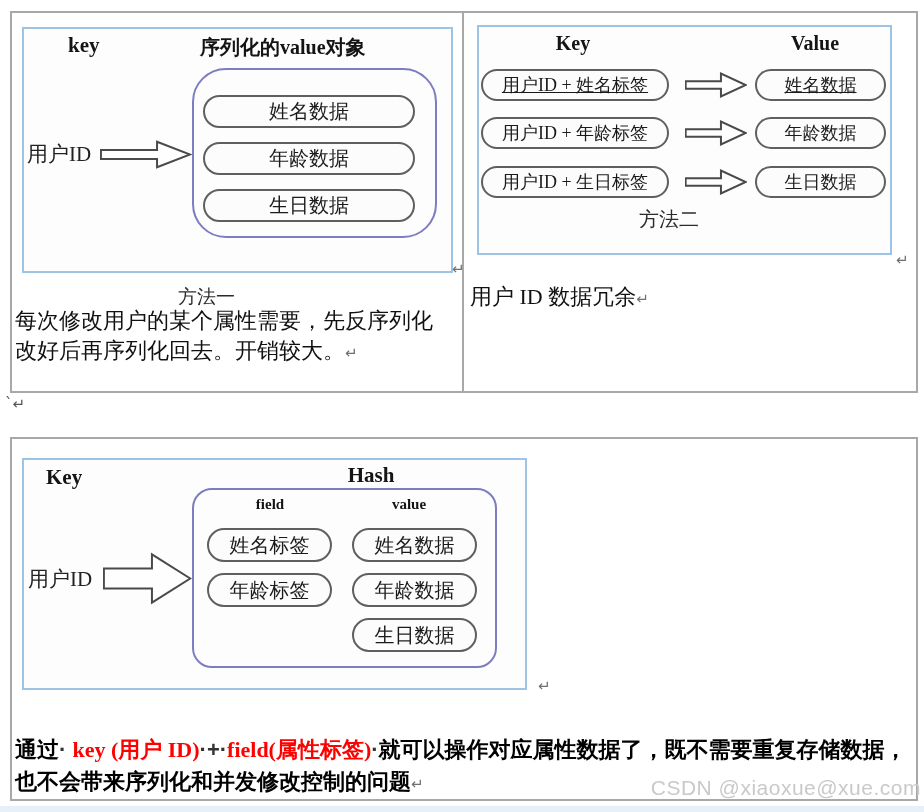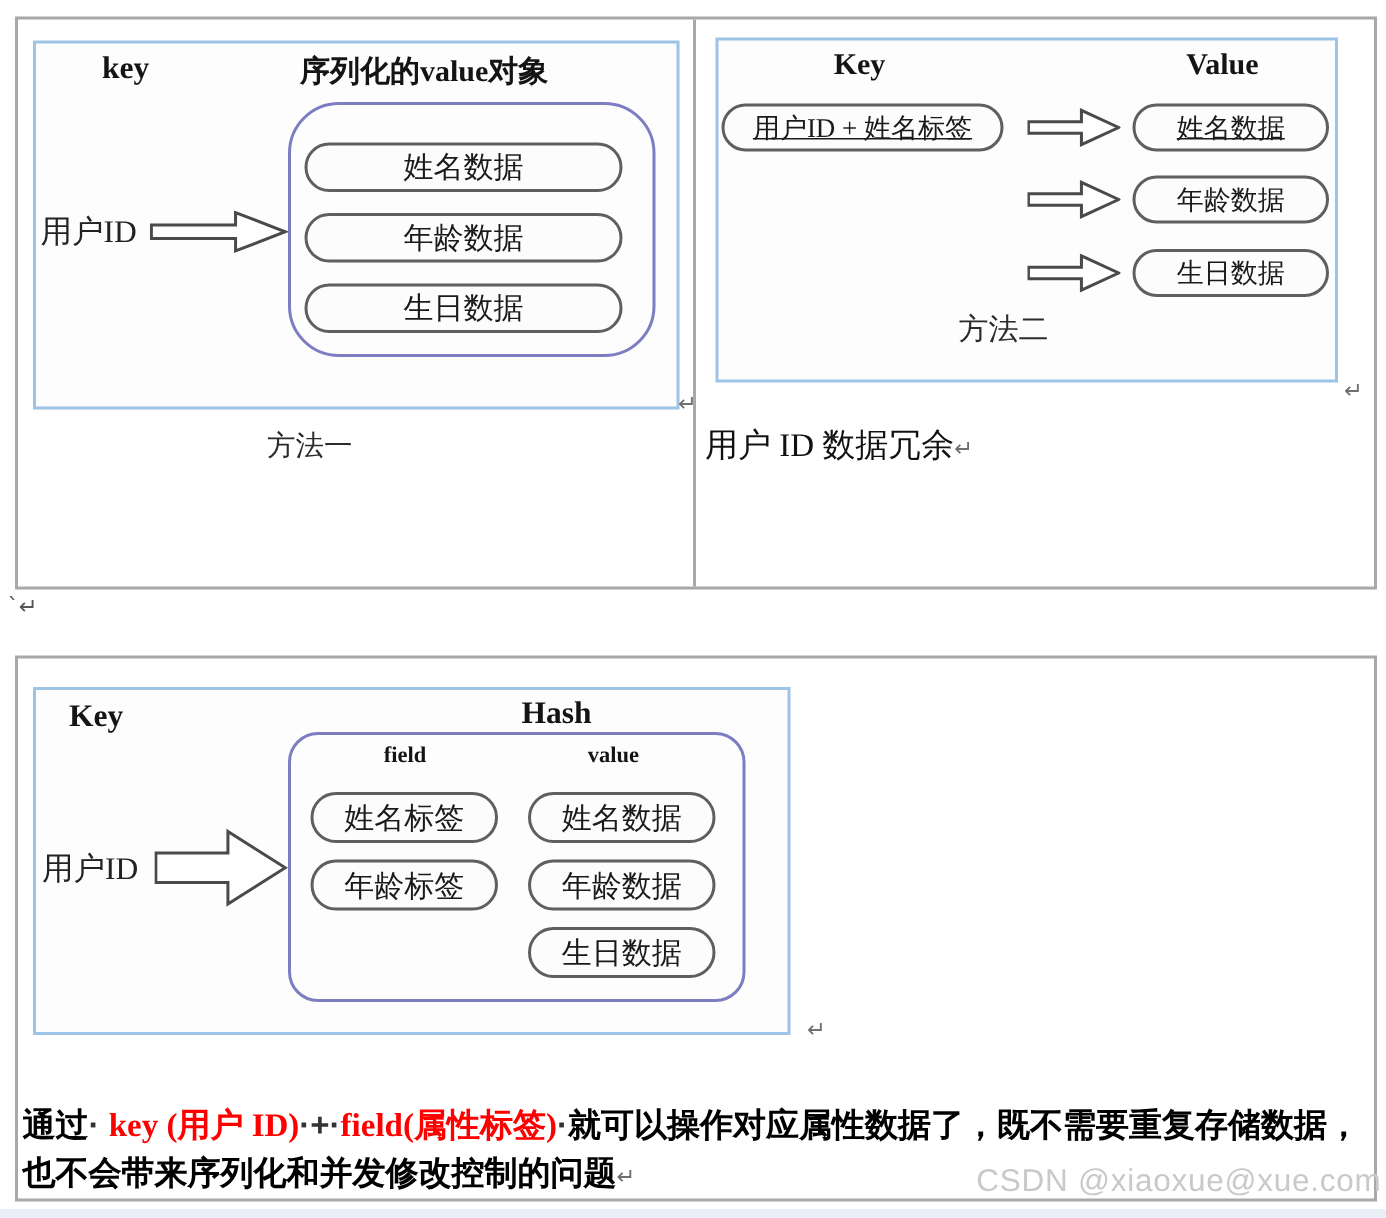--- a/index.html
+++ b/index.html
@@ -93,42 +93,48 @@
             </svg>
         </span>
         <div id="m1-purple" class="purple-box">
           <div id="m1-p1" class="pill m1-pill">姓名数据</div>
           <div id="m1-p2" class="pill m1-pill">年龄数据</div>
           <div id="m1-p3" class="pill m1-pill">生日数据</div>
         </div>
         <span id="m1-caption" class="lbl">方法一</span>
       </div>
       <span id="ret1" class="retmark">↵</span>
+      <div id="m1-note" class="note">
+        <span>每次修改用户的某个属性需要，先反序列化</span><br>
+        <span>改好后再序列化回去。开销较大。</span><span class="retmark" style="position:static">↵</span>
+      </div>
     </div>
 
     <div id="cell-right">
       <div id="img2" class="panel-img">
         <span id="m2-key" class="hdr">Key</span>
         <span id="m2-value" class="hdr">Value</span>
 
         <div class="pill m2-kpill m2-r1">用户ID + 姓名标签</div>
         <span class="arrow m2-arrow m2-a1">
           <svg viewBox="0 0 100 34" preserveAspectRatio="none">
               <polygon points="1,12 58,12 58,2 98,17 58,32 58,22 1,22" fill="#fefefe" stroke="#4a4a4a" stroke-width="2" vector-effect="non-scaling-stroke"></polygon>
             </svg>
         </span>
         <div class="pill m2-vpill m2-r1">姓名数据</div>
 
+        <div class="pill m2-kpill m2-r2">用户ID + 年龄标签</div>
         <span class="arrow m2-arrow m2-a2">
           <svg viewBox="0 0 100 34" preserveAspectRatio="none">
               <polygon points="1,12 58,12 58,2 98,17 58,32 58,22 1,22" fill="#fefefe" stroke="#4a4a4a" stroke-width="2" vector-effect="non-scaling-stroke"></polygon>
             </svg>
         </span>
         <div class="pill m2-vpill m2-r2">年龄数据</div>
 
+        <div class="pill m2-kpill m2-r3">用户ID + 生日标签</div>
         <span class="arrow m2-arrow m2-a3">
           <svg viewBox="0 0 100 34" preserveAspectRatio="none">
               <polygon points="1,12 58,12 58,2 98,17 58,32 58,22 1,22" fill="#fefefe" stroke="#4a4a4a" stroke-width="2" vector-effect="non-scaling-stroke"></polygon>
             </svg>
         </span>
         <div class="pill m2-vpill m2-r3">生日数据</div>
 
         <span id="m2-caption" class="lbl">方法二</span>
       </div>
       <span id="ret2" class="retmark">↵</span>

